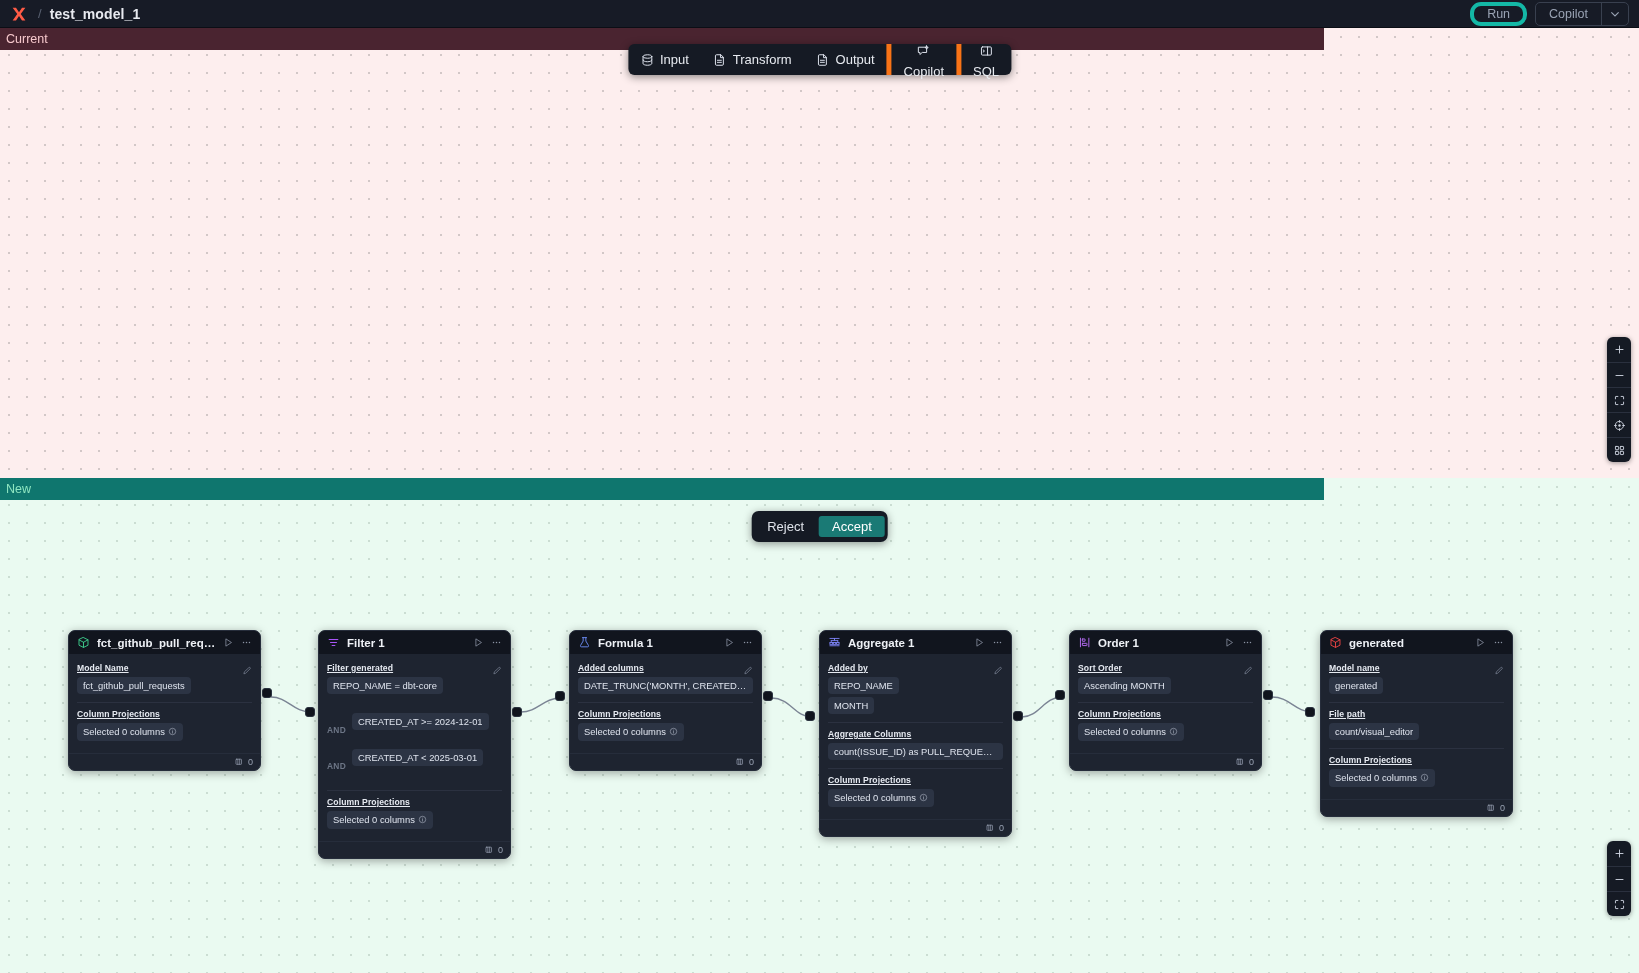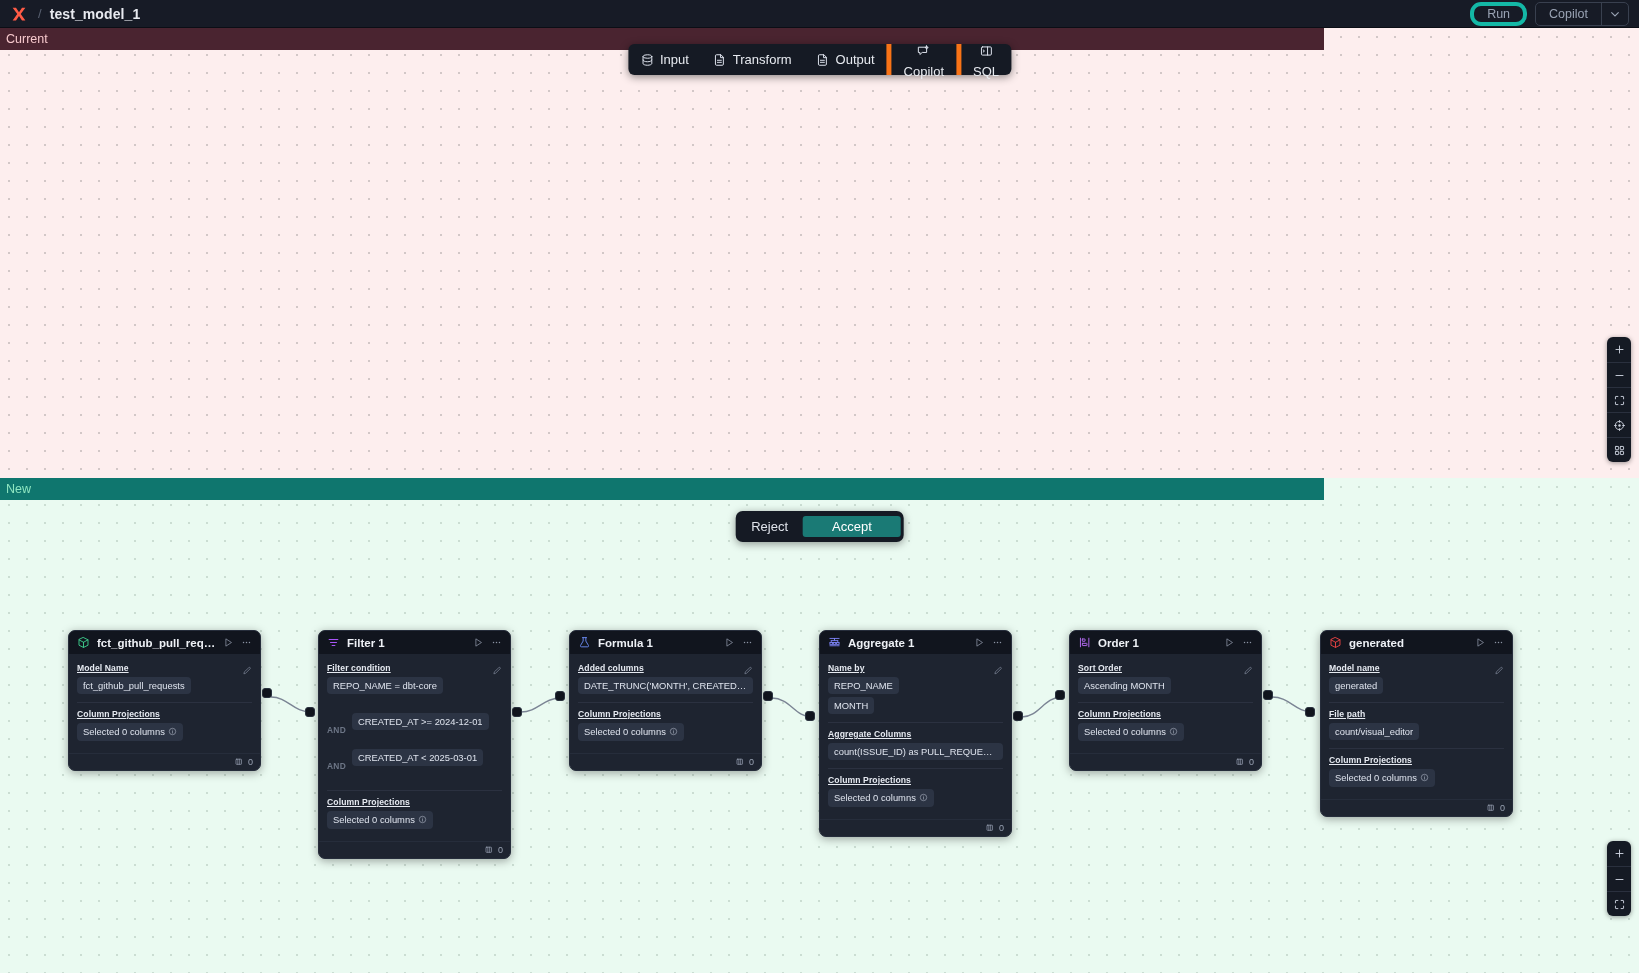--- a/index.html
+++ b/index.html
@@ -65,21 +65,21 @@
   .modebar-item + .modebar-item.sep { border-left: 5px solid #f97316; flex-direction: column; }
 
   
   .accept-bar {
     position: absolute; left: 50%; transform: translateX(-50%);
     top: 511px; height: 31px; background: #151a24; border-radius: 7px;
     display: flex; align-items: center; padding: 3px; gap: 2px; z-index: 55;
     box-shadow: 0 2px 9px rgba(0,0,0,.4);
   }
   .accept-bar .rj { color: #dfe3ea; font-size: 13px; padding: 3px 13px; border-radius: 5px; cursor: pointer; }
-  .accept-bar .ac { color: #ffffff; font-size: 13px; padding: 3px 29px; border-radius: 3px; background: #1a7a75; cursor: pointer; }
+  .accept-bar .ac { color: #ffffff; font-size: 13px; padding: 3px 13px; border-radius: 3px; background: #1a7a75; cursor: pointer; }
 
   
   .zoomctl {
     position: absolute; right: 8px; width: 24px;
     background: #151a24; border-radius: 6px;
     display: flex; flex-direction: column; z-index: 45;
     box-shadow: 0 1px 5px rgba(0,0,0,.4);
   }
   .zoomctl .zb {
     height: 25px; display: flex; align-items: center; justify-content: center;
@@ -293,21 +293,21 @@
               <svg width="11" height="11" viewBox="0 0 24 24" fill="#8b93a3">
                 <circle cx="5.5" cy="12" r="1.6"></circle>
                 <circle cx="12" cy="12" r="1.6"></circle>
                 <circle cx="18.5" cy="12" r="1.6"></circle>
               </svg>
             </span>
           </span>
         </div>
         <div class="node-body">
           <div class="section">
-            <div class="sec-label">Filter condition</div>
+            <div class="sec-label">Filter generated</div>
             <span class="edit-icon"><svg width="10" height="10" viewBox="0 0 24 24" fill="none" stroke="#7e8799" stroke-width="1.7" stroke-linecap="round" stroke-linejoin="round">
                 <path d="M16.5 3.8a2 2 0 0 1 2.9 2.9L8.4 17.7l-3.9 1 1-3.9Z"></path>
               </svg></span>
             <div class="cond-row">
               <span class="pill">REPO_NAME = dbt-core</span>
             </div>
             <div class="cond-row">
               <span class="cond-op">AND</span>
               <span class="pill">CREATED_AT &gt;= 2024-12-01</span>
             </div>
@@ -402,21 +402,21 @@
             <span style="display:flex">
               <svg width="11" height="11" viewBox="0 0 24 24" fill="#8b93a3">
                 <circle cx="5.5" cy="12" r="1.6"></circle>
                 <circle cx="12" cy="12" r="1.6"></circle>
                 <circle cx="18.5" cy="12" r="1.6"></circle>
               </svg>
             </span>
           </span>
         </div>
         <div class="node-body">
-          <div class="section"><div class="sec-label">Name by</div><span class="edit-icon"><svg width="10" height="10" viewBox="0 0 24 24" fill="none" stroke="#7e8799" stroke-width="1.7" stroke-linecap="round" stroke-linejoin="round">
+          <div class="section"><div class="sec-label">Added by</div><span class="edit-icon"><svg width="10" height="10" viewBox="0 0 24 24" fill="none" stroke="#7e8799" stroke-width="1.7" stroke-linecap="round" stroke-linejoin="round">
                 <path d="M16.5 3.8a2 2 0 0 1 2.9 2.9L8.4 17.7l-3.9 1 1-3.9Z"></path>
               </svg></span><div class="pill" style="display: inline-block;"><span>REPO_NAME</span></div><br><div class="pill" style="display: inline-block;"><span>MONTH</span></div><br></div>
           <div class="section">
             <div class="sec-label">Aggregate Columns</div>
             <div class="pill pill-wide" style="display: block;"><span>count(ISSUE_ID) as PULL_REQUEST_…</span></div>
           </div>
           <div class="section"><div class="sec-label">Column Projections</div><div class="pill" style="display: inline-block;"><span>Selected 0 columns</span><span class="info-i"><svg width="9" height="9" viewBox="0 0 24 24" fill="none" stroke="#aeb6c4" stroke-width="1.6">
                   <circle cx="12" cy="12" r="8.6"></circle>
                   <path d="M12 10.8v5.5" stroke-linecap="round"></path>
                   <circle cx="12" cy="7.9" r="1" fill="#aeb6c4" stroke="none"></circle>

